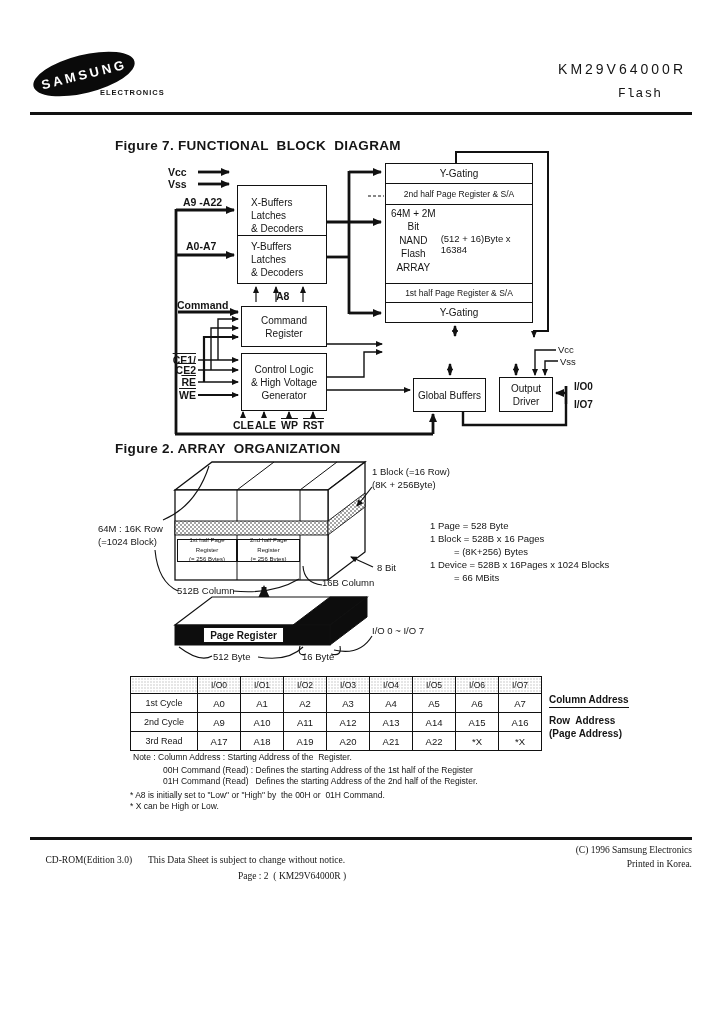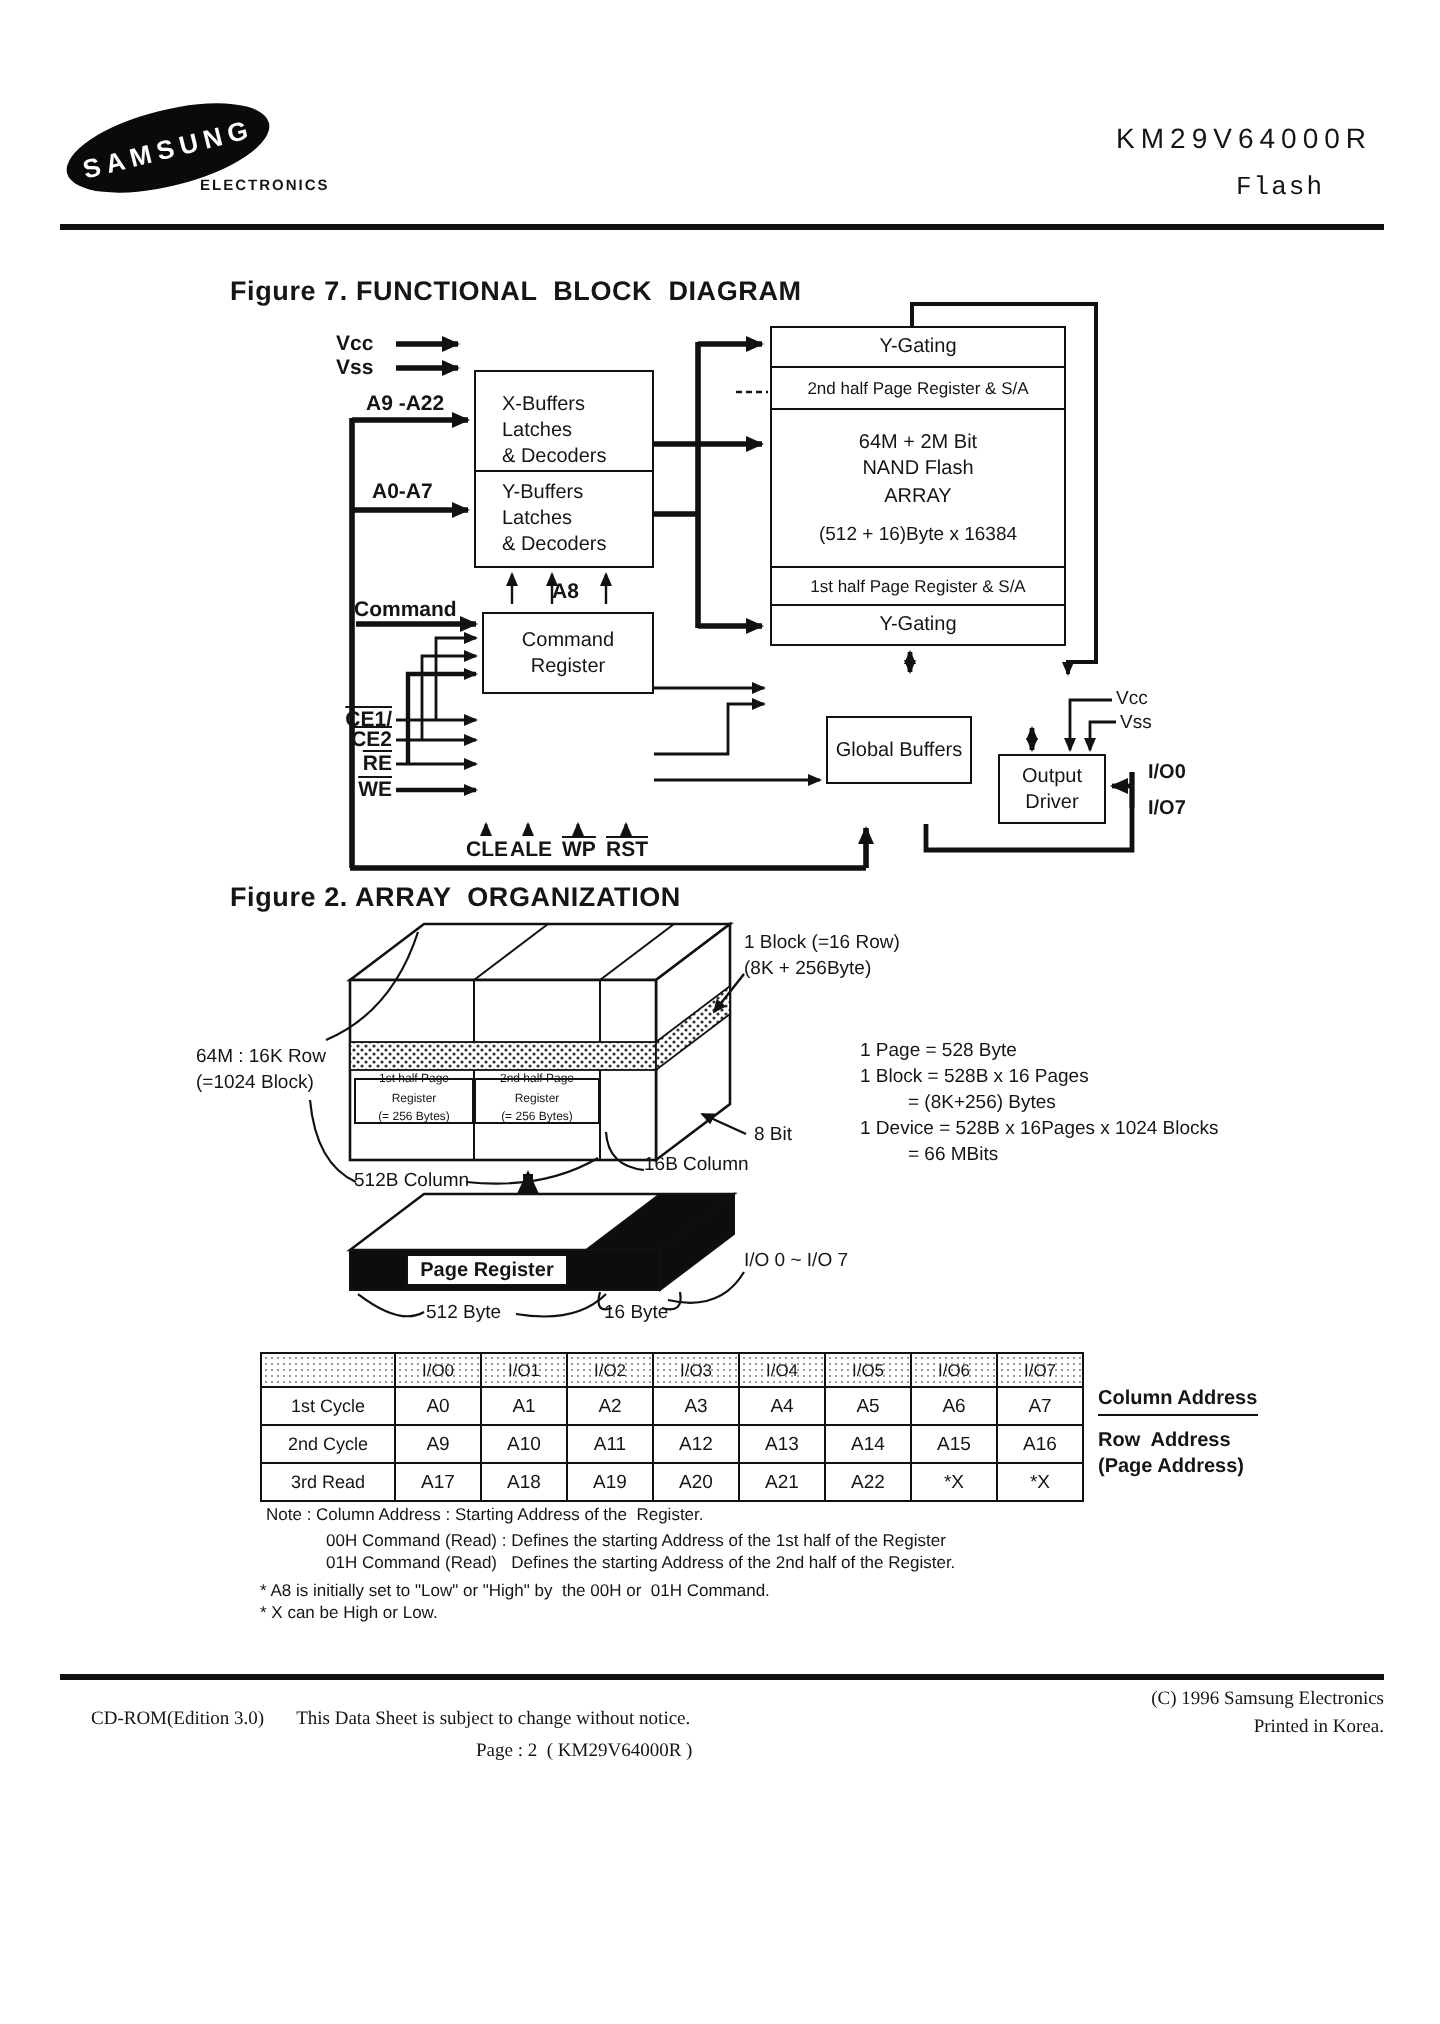--- a/index.html
+++ b/index.html
@@ -20,21 +20,21 @@
   .box{position:absolute;box-sizing:border-box;border:1.5px solid #111;background:#fff;
        display:flex;align-items:center;justify-content:center;text-align:center;
        font-size:10px;line-height:1.3;white-space:pre-line;}
   .box.ljust{justify-content:flex-start;text-align:left;padding-left:13px;}
   .stack{position:absolute;box-sizing:border-box;border:1.5px solid #111;background:#fff;
          display:flex;flex-direction:column;}
   .srow{display:flex;align-items:center;justify-content:center;font-size:10px;white-space:pre;}
   .srow.sm{font-size:8.5px;}
   .bb{border-bottom:1.2px solid #111;}
   .bt{border-top:1.2px solid #111;}
-  .sarr{display:flex;flex-direction:column;align-items:center;justify-content:center;flex:1;}
+  .sarr{display:flex;flex-direction:row;align-items:center;justify-content:center;flex:1;}
   .sarr .main{font-size:10px;line-height:1.35;white-space:pre-line;text-align:center;margin-bottom:7px;}
   .sarr .size{font-size:9.5px;}
   .sig{position:absolute;font-size:10.5px;font-weight:bold;white-space:pre;}
   .sig.ra{text-align:right;}
   .sig.thin{font-weight:normal;font-size:9.5px;}
   .ovl{text-decoration:overline;}
   .lbl{position:absolute;font-size:9.5px;line-height:1.35;white-space:pre-line;}
   .regcell{position:absolute;box-sizing:border-box;border:1px solid #111;background:#fff;
            font-size:6px;line-height:1.6;text-align:center;display:flex;flex-direction:column;
            align-items:center;justify-content:center;white-space:pre-line;}
@@ -192,35 +192,38 @@
   <div class="figtitle" style="left:115px;top:138px;">Figure 7. FUNCTIONAL  BLOCK  DIAGRAM</div>
 
   <div class="box ljust" style="left:237px;top:185px;width:90px;height:61px;">X-Buffers
 Latches
 &amp; Decoders</div>
   <div class="box ljust" style="left:237px;top:234.5px;width:90px;height:49px;">Y-Buffers
 Latches
 &amp; Decoders</div>
   <div class="box" style="left:241px;top:306px;width:86px;height:41px;">Command
 Register</div>
+  <div class="box" style="left:241px;top:353px;width:86px;height:58px;">Control Logic
+&amp; High Voltage
+Generator</div>
 
   <div class="stack" style="left:385px;top:163px;width:148px;height:160px;">
     <div class="srow bb" style="height:19px;">Y-Gating</div>
     <div class="srow sm bb" style="height:20px;">2nd half Page Register &amp; S/A</div>
     <div class="sarr">
       <div class="main">64M + 2M Bit
 NAND Flash
 ARRAY</div>
       <div class="size">(512 + 16)Byte x 16384</div>
     </div>
     <div class="srow sm bt" style="height:18px;">1st half Page Register &amp; S/A</div>
     <div class="srow bt" style="height:19px;">Y-Gating</div>
   </div>
 
-  <div class="box" style="left:413px;top:358px;width:73px;height:34px;">Global Buffers</div>
+  <div class="box" style="left:413px;top:378px;width:73px;height:34px;">Global Buffers</div>
   <div class="box" style="left:499px;top:377px;width:54px;height:35px;">Output
 Driver</div>
 
   <div class="sig" style="left:168px;top:166px;">Vcc</div>
   <div class="sig" style="left:168px;top:178px;">Vss</div>
   <div class="sig" style="left:183px;top:196px;">A9 -A22</div>
   <div class="sig" style="left:186px;top:240px;">A0-A7</div>
   <div class="sig" style="left:276px;top:290px;">A8</div>
   <div class="sig" style="left:177px;top:299px;">Command</div>
   <div class="sig ra ovl" style="left:160px;top:354px;width:36px;">CE1/</div>

